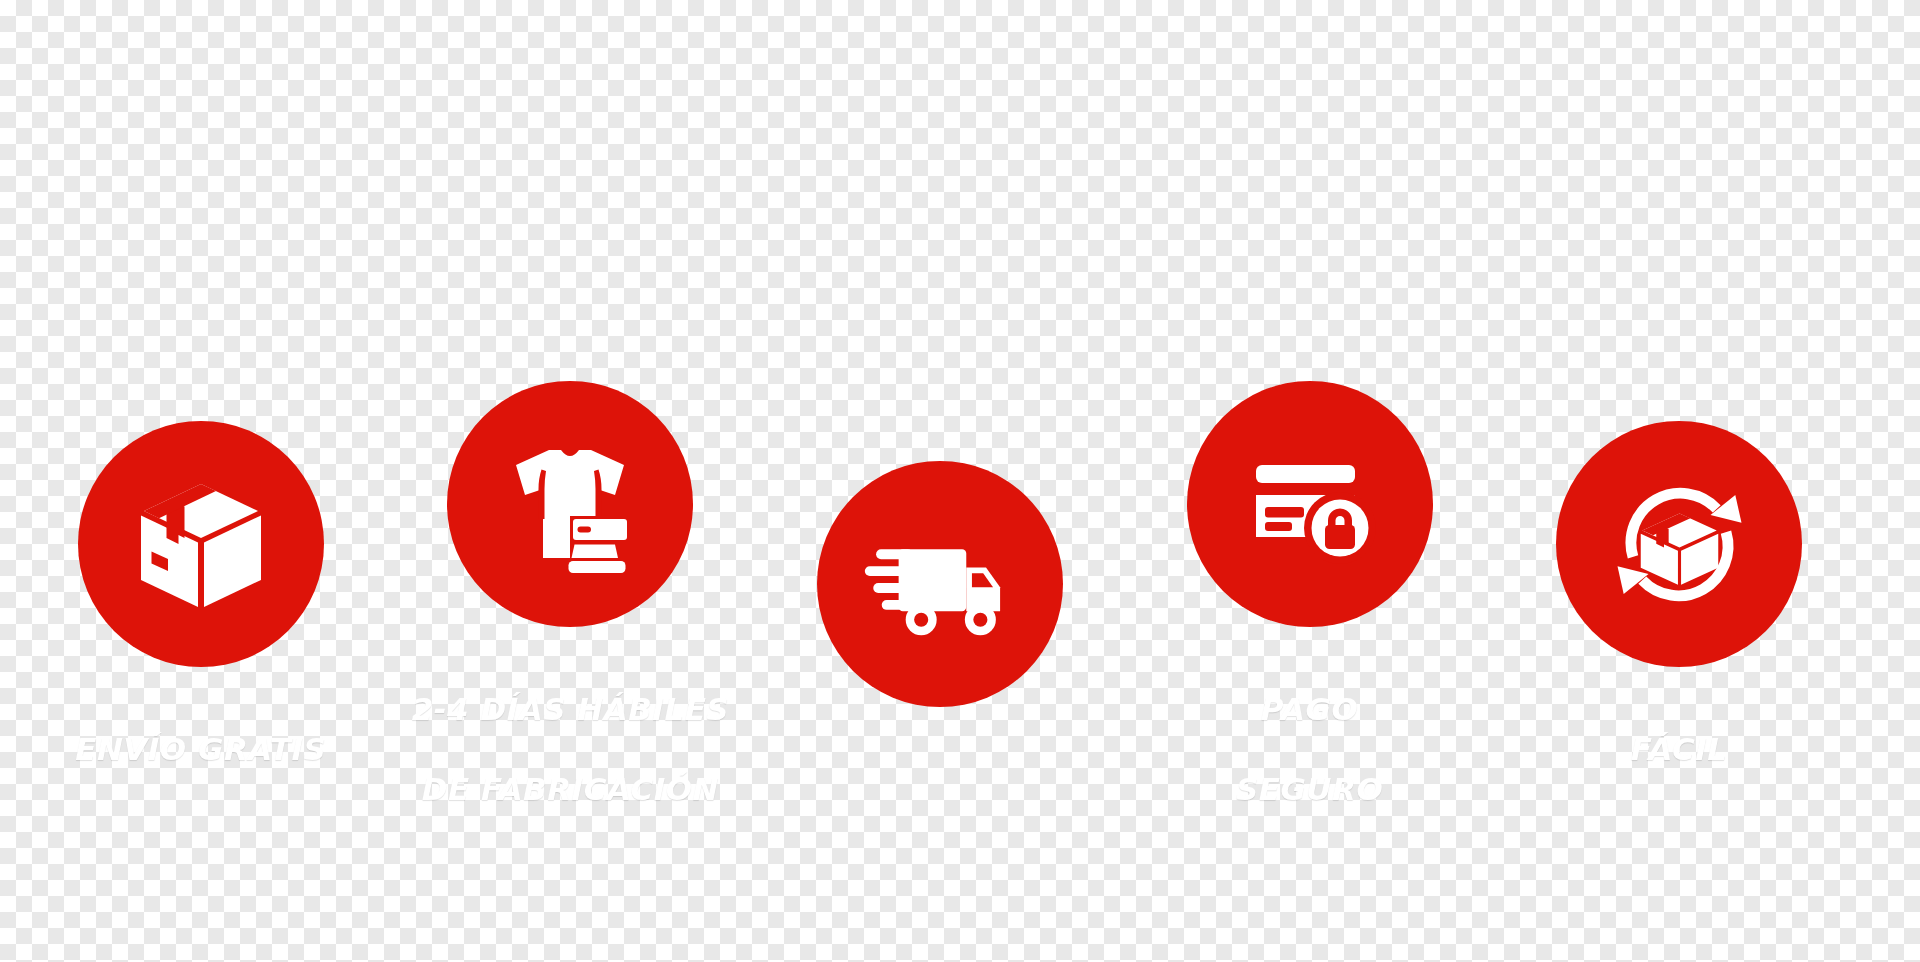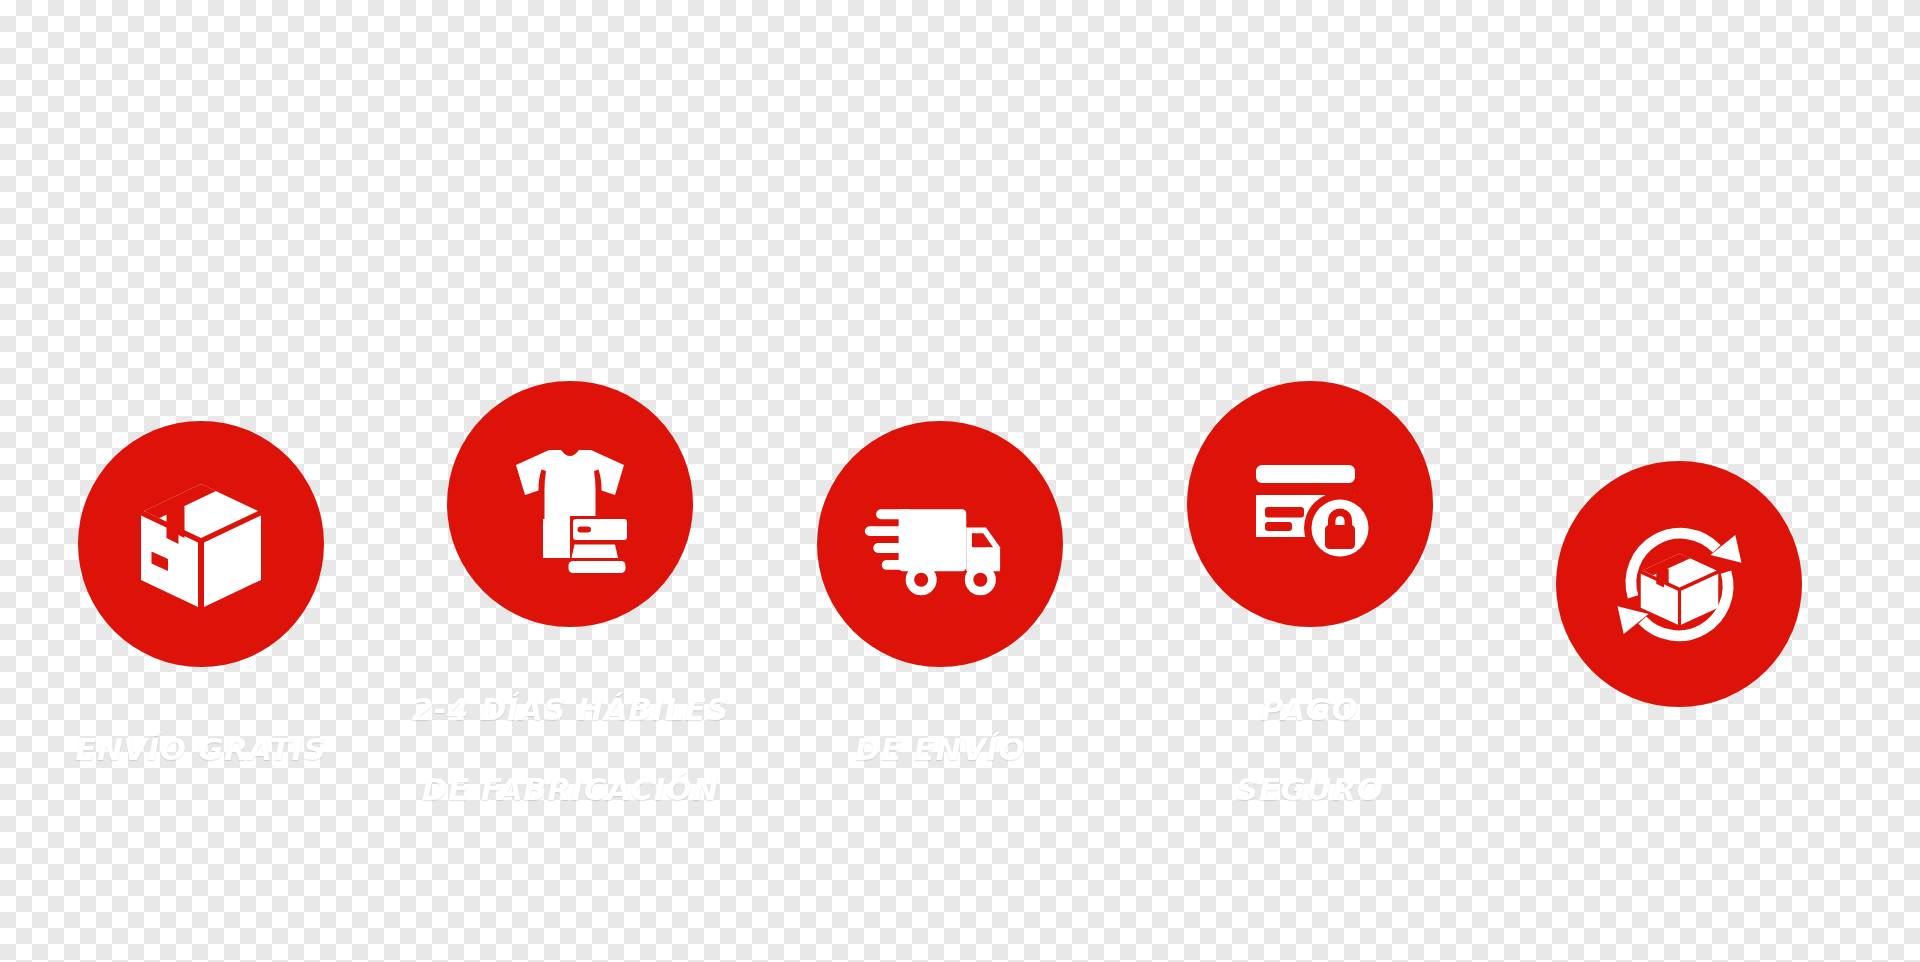--- a/index.html
+++ b/index.html
@@ -132,21 +132,20 @@
           <circle cx="84" cy="75" r="11"></circle>
         </g>
         <g fill="#dd1309">
           <circle cx="42" cy="75" r="5"></circle>
           <circle cx="84" cy="75" r="5"></circle>
           <path d="M78 42 L86 42 L93 52 L78 52 Z"></path>
         </g>
       </svg>
     </div>
     <div class="feature-label">
-      <span class="line">DE ENVÍO</span>
     </div>
   </div>
 
   <div class="feature">
     <div class="icon-circle">
       <svg width="150" height="150" viewBox="0 0 100 100" aria-hidden="true">
         <g fill="#ffffff">
           <rect x="14" y="24" width="66" height="12" rx="4"></rect>
           <path d="M14 44 L80 44 L80 72 L14 72 Z" rx="3"></path>
           <rect x="20" y="52" width="26" height="7" rx="2" fill="#dd1309"></rect>
@@ -182,16 +181,17 @@
           <polygon points="25,43 49,54 49,76 25,65"></polygon>
           <polygon points="51,54 75,43 75,65 51,76"></polygon>
         </g>
         <g fill="#dd1309">
           <polygon points="50,30 57,33 33,44 26,41"></polygon>
           <polygon points="36,37 43,40 43,50 40,48.5 40,52 35,49.5 35,39"></polygon>
         </g>
       </svg>
     </div>
     <div class="feature-label">
+      <span class="line">FÁCIL</span>
     </div>
   </div>
 
 </div>
 
 </body></html>

